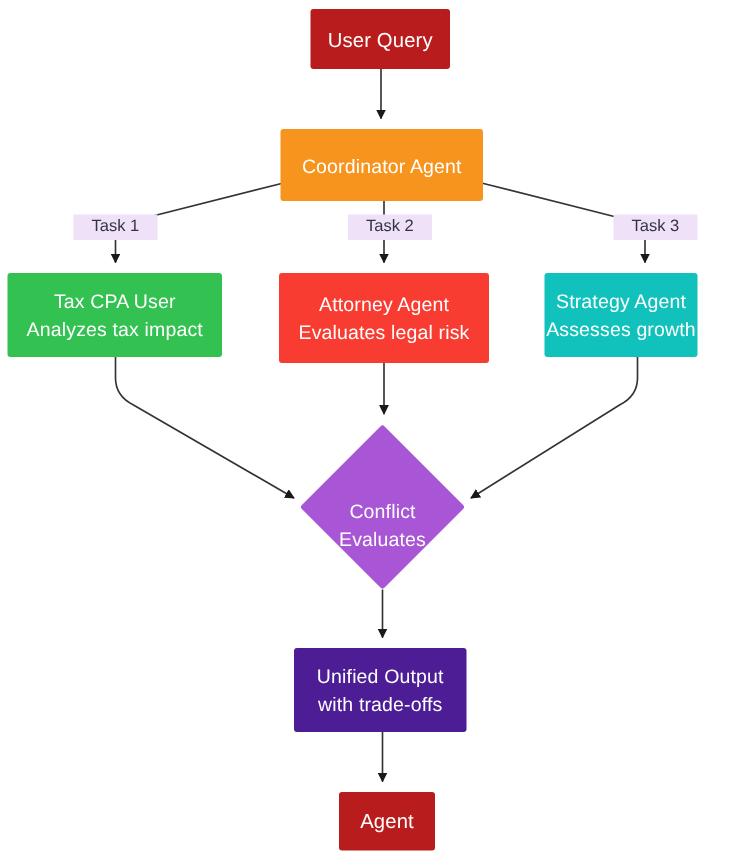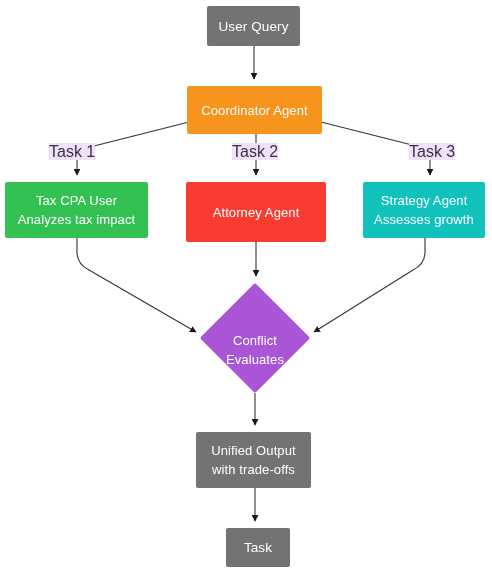--- a/index.html
+++ b/index.html
@@ -39,21 +39,21 @@
     justify-content: center;
     text-align: center;
     color: #ffffff;
     font-size: 13px;
     line-height: 19px;
     letter-spacing: 0.1px;
   }
   .node .line { display: block; white-space: nowrap; }
 
   .node-terminal {
-    background: #737373;
+    background: #b91c1c;
     border-radius: 2px;
     font-size: 13.5px;
   }
 
   #node-user-query { left: 207px; top: 6px; width: 93px; height: 40px; }
   #node-user-end   { left: 226px; top: 528px; width: 64px; height: 39px; }
 
   #node-coordinator {
     left: 187px; top: 86px; width: 135px; height: 48px;
     background: #F7941D;
@@ -64,21 +64,21 @@
     left: 5px; top: 182px; width: 143px; height: 56px;
     background: #33C252;
     border-radius: 2px;
   }
   #node-attorney {
     left: 186px; top: 182px; width: 140px; height: 60px;
     background: #F93C32;
     border-radius: 2px;
   }
   #node-strategy {
-    left: 363px; top: 182px; width: 122px; height: 56px;
+    left: 363px; top: 182px; width: 102px; height: 56px;
     background: #11C2BC;
     border-radius: 2px;
   }
 
   #node-conflict {
     left: 200px; top: 283px; width: 110px; height: 110px;
     background: transparent;
   }
   #node-conflict .diamond-shape {
     position: absolute;
@@ -94,31 +94,31 @@
     z-index: 2;
     display: flex;
     flex-direction: column;
     align-items: center;
     justify-content: center;
     margin-top: 24px;
   }
 
   #node-unified {
     left: 196px; top: 432px; width: 115px; height: 56px;
-    background: #737373;
+    background: #4c1d95;
     border-radius: 2px;
   }
 
   .edge-label {
     position: absolute;
     background: #EFE2F8;
     color: #333344;
-    font-size: 16px;
+    font-size: 11px;
     line-height: 15px;
-    padding: 1px 0;
+    padding: 1px 12px;
     box-sizing: border-box;
     white-space: nowrap;
   }
   #label-task1 { left: 49px; top: 143px; }
   #label-task2 { left: 232px; top: 143px; }
   #label-task3 { left: 409px; top: 143px; }
 </style>
 </head>
 <body>
 
@@ -165,20 +165,21 @@
   <div class="edge-label" id="label-task2">Task 2</div>
   <div class="edge-label" id="label-task3">Task 3</div>
 
   <div class="node" id="node-tax">
     <span class="line">Tax CPA User</span>
     <span class="line">Analyzes tax impact</span>
   </div>
 
   <div class="node" id="node-attorney">
     <span class="line">Attorney Agent</span>
+    <span class="line">Evaluates legal risk</span>
   </div>
 
   <div class="node" id="node-strategy">
     <span class="line">Strategy Agent</span>
     <span class="line">Assesses growth</span>
   </div>
 
   <div class="node" id="node-conflict">
     <div class="diamond-shape"></div>
     <div class="diamond-text">
@@ -186,16 +187,16 @@
       <span class="line">Evaluates</span>
     </div>
   </div>
 
   <div class="node" id="node-unified">
     <span class="line">Unified Output</span>
     <span class="line">with trade-offs</span>
   </div>
 
   <div class="node node-terminal" id="node-user-end">
-    <span class="line">Task</span>
+    <span class="line">Agent</span>
   </div>
 
 </div>
 
 </body></html>

